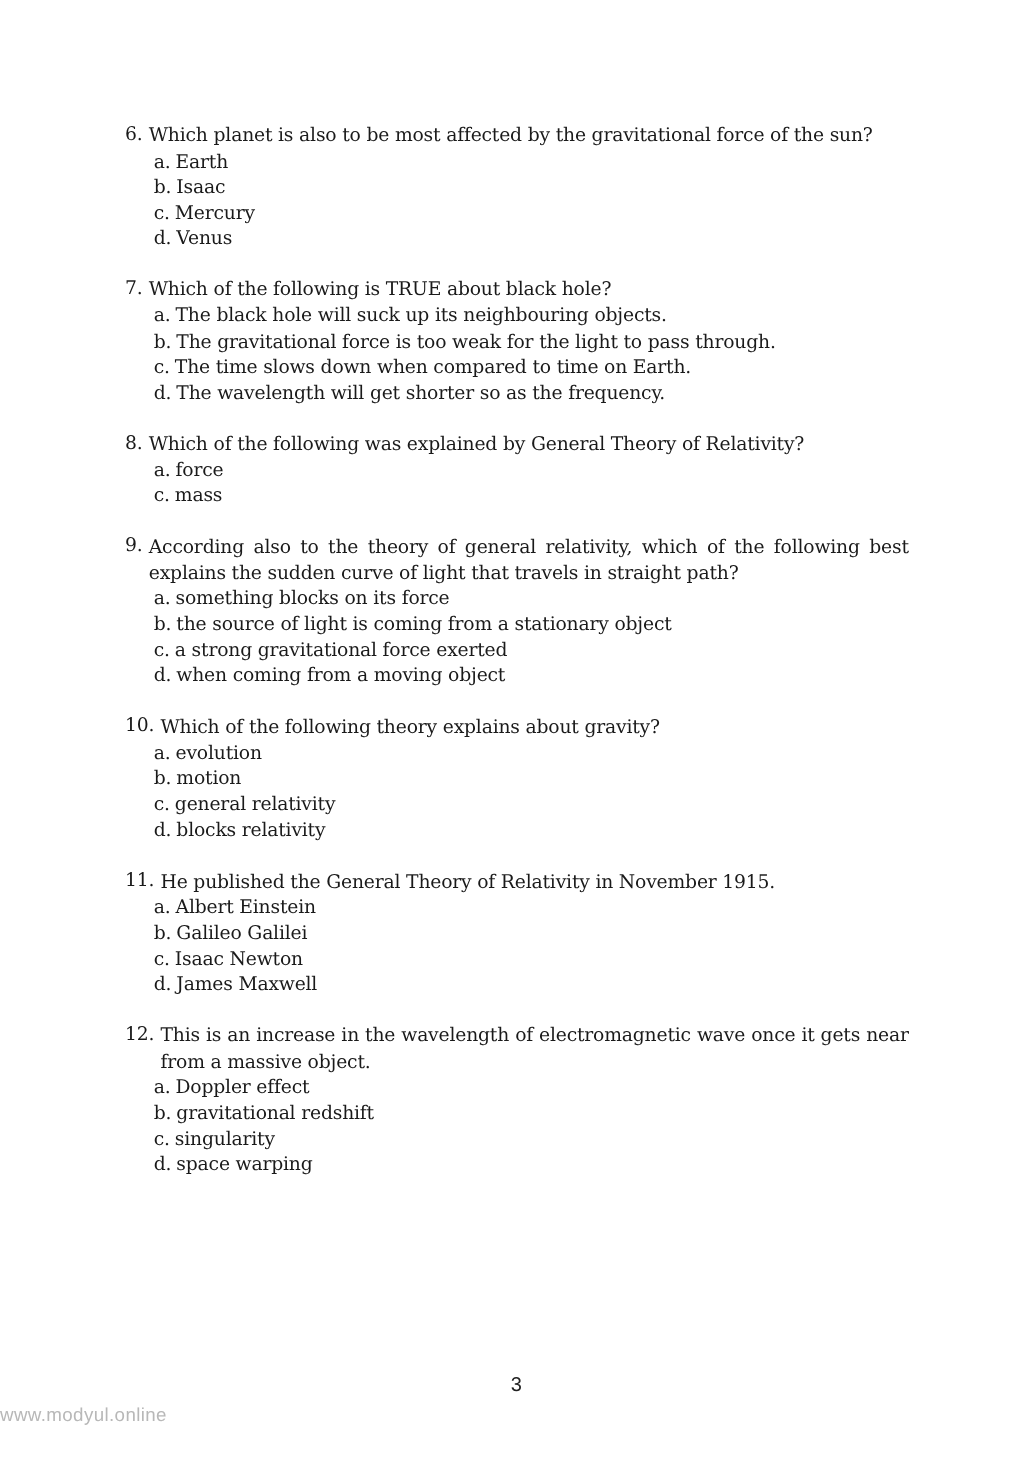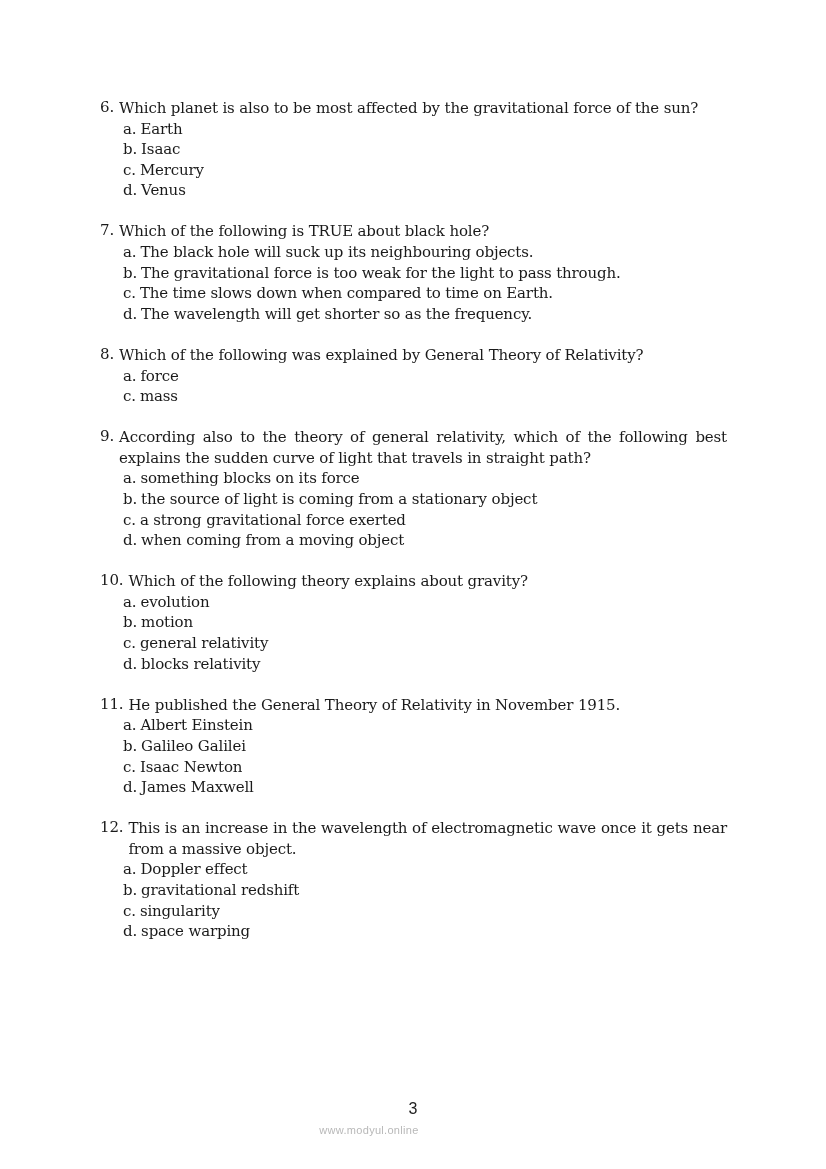--- a/index.html
+++ b/index.html
@@ -15,22 +15,22 @@
     .qnum { flex: 0 0 auto; padding-right: 5px; }
     .qtext { flex: 1 1 auto; white-space: normal; text-align: justify; line-height: 20.6px; }
     .opts { padding-left: 23px; }
     .opt { line-height: 20.6px; white-space: nowrap; }
     .opt-letter { padding-right: 4px; }
     .pagenum {
       position: absolute; left: 0; width: 826px; top: 1100px; text-align: center;
       font-family: "Liberation Sans", "DejaVu Sans", sans-serif; font-size: 16px; color: #222;
     }
     .watermark {
-      position: absolute; left: 0; width: 738px; top: 1124px; text-align: center;
-      font-family: "Liberation Sans", "DejaVu Sans", sans-serif; font-size: 11px; color: #b8b8b8;
+      position: absolute; left: 0; width: 738px; top: 1124px; text-align: left;
+      font-family: "Liberation Sans", "DejaVu Sans", sans-serif; font-size: 15px; color: #b8b8b8;
       letter-spacing: 0.3px;
     }
   </style>
 </head>
 <body>
 
 <div class="page">
   <div class="content">
 
     <div class="question">

